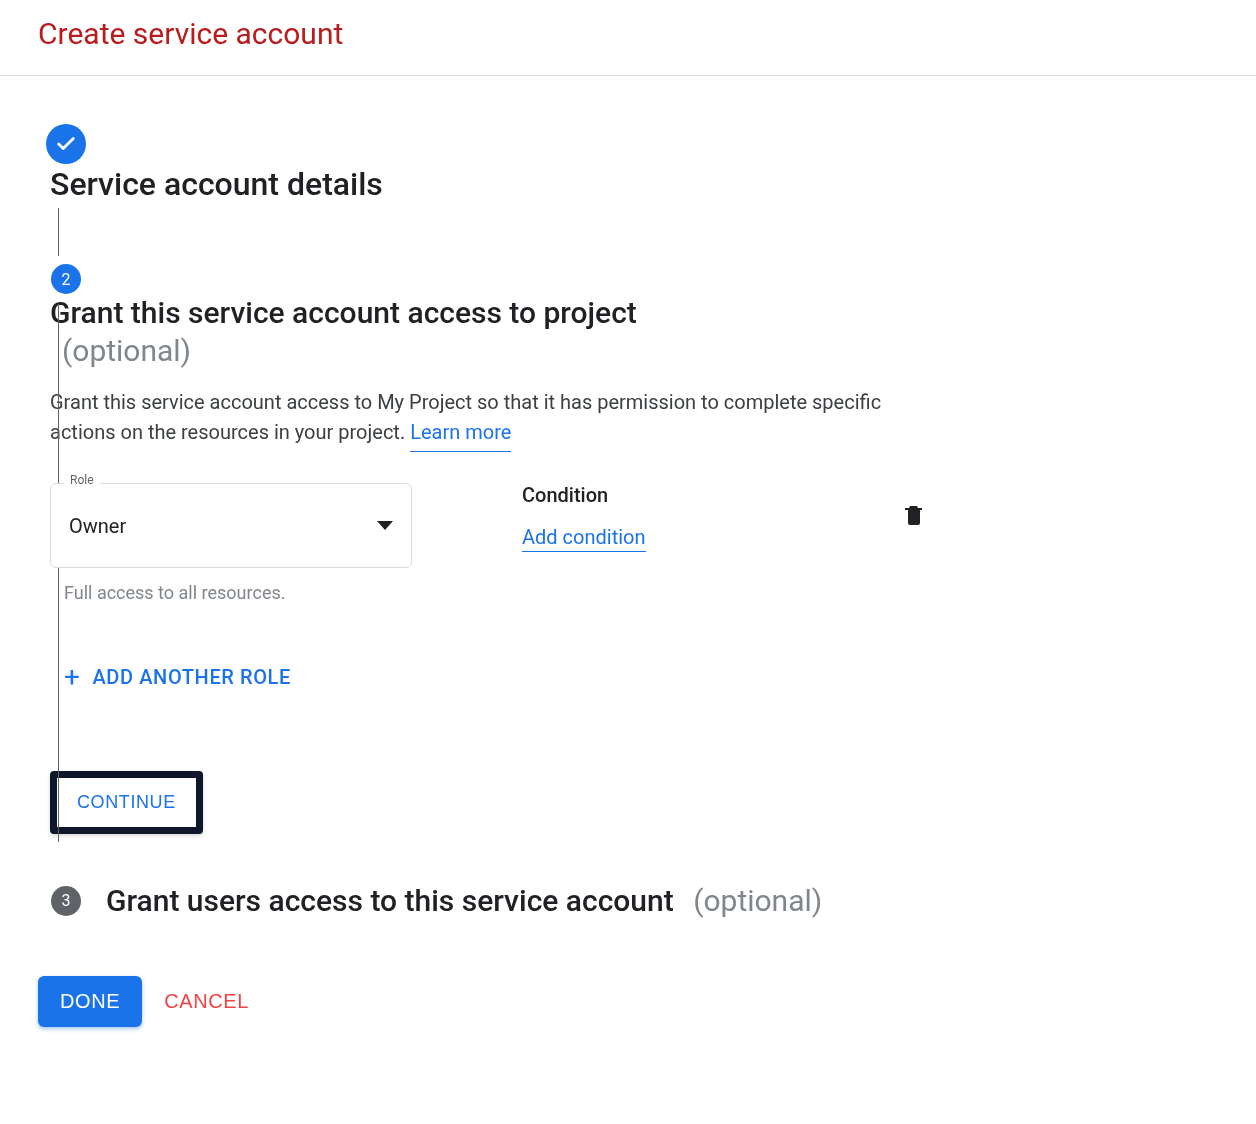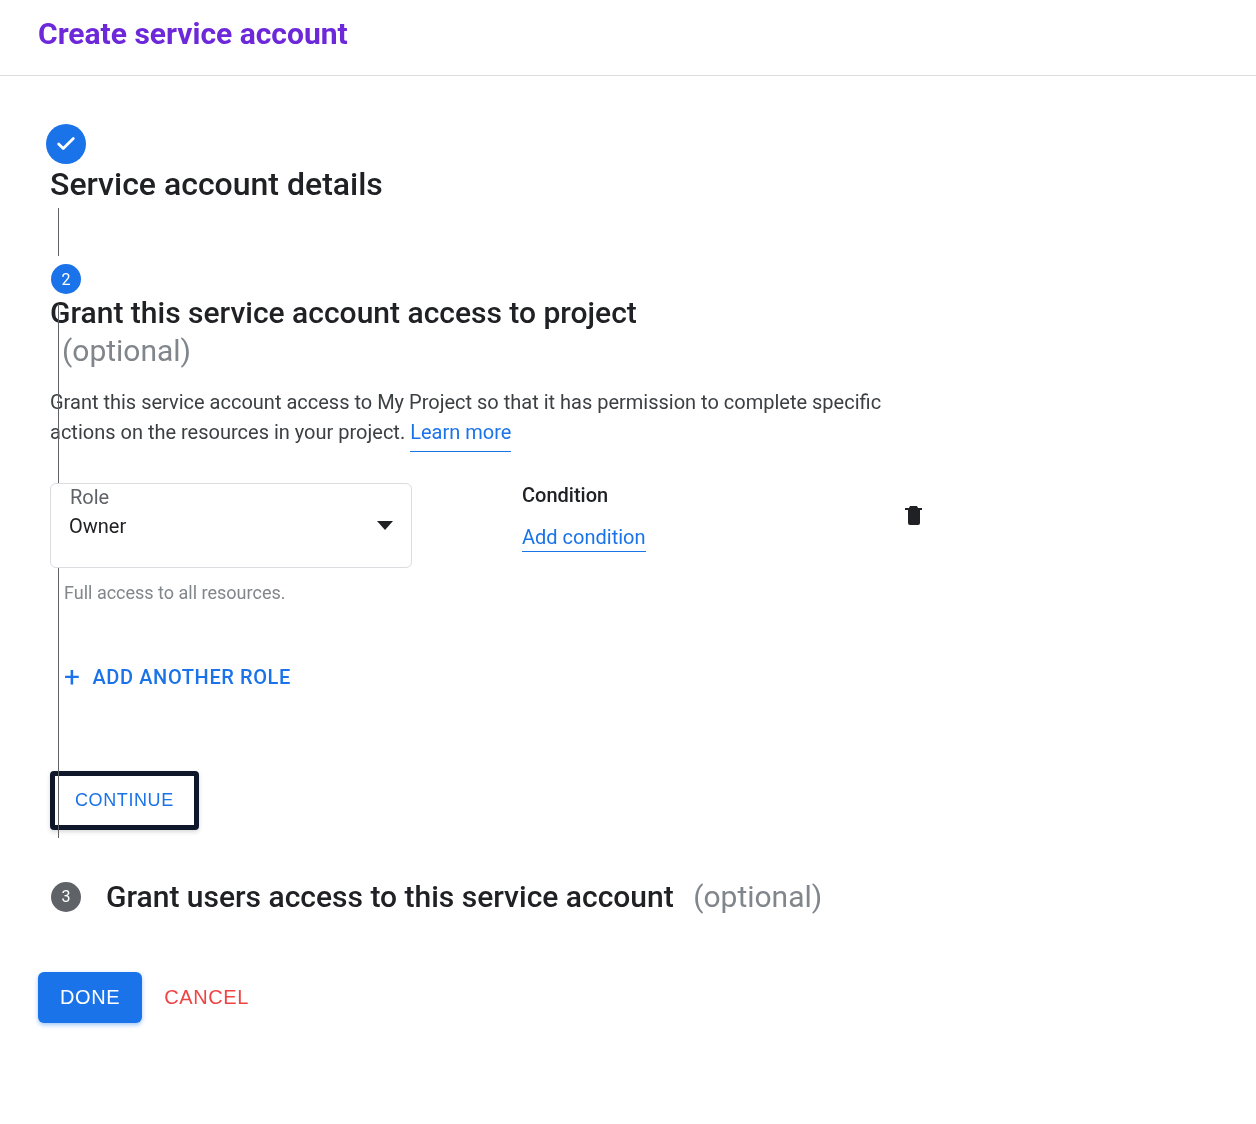--- a/index.html
+++ b/index.html
@@ -8,22 +8,22 @@
     background: #fff;
     color: #202124;
     width: 1256px;
   }
   .header {
     padding: 16px 38px 24px;
     border-bottom: 1px solid #dadce0;
   }
   .header-title {
     font-size: 30px;
-    font-weight: 700;
-    color: #6d28d9;
+    font-weight: 400;
+    color: #b91c1c;
   }
   .content {
     padding: 48px 38px 40px;
   }
   .step {
     display: flex;
     align-items: flex-start;
     position: relative;
     flex-direction: column;
   }
@@ -97,23 +97,22 @@
   .delete-col { display:flex; align-items:center; margin-top: 18px; }
   .field-wrap {
     position: relative;
   }
   .field-label {
     position: absolute;
     top: -10px;
     left: 14px;
     background: #fff;
     padding: 0 6px;
-    font-size: 20px;
+    font-size: 12px;
     color: #5f6368;
-    margin-top: 12px;
   }
   .select-box {
     width: 362px;
     height: 85px;
     border: 1px solid #dadce0;
     border-radius: 6px;
     display: flex;
     align-items: center;
     justify-content: space-between;
     padding: 0 18px;
@@ -159,21 +158,21 @@
     letter-spacing: 0.6px;
     margin-top: 60px;
     margin-left: 14px;
     cursor: pointer;
   }
   .add-role-btn .plus { font-size: 28px; font-weight: 400; line-height: 1; }
   .continue-btn {
     display: inline-block;
     margin-top: 80px;
     padding: 14px 20px;
-    border: 5px solid #0f172a;
+    border: 7px solid #0f172a;
     border-radius: 4px;
     font-size: 18px;
     font-weight: 500;
     letter-spacing: 0.6px;
     color: #1a73e8;
     background: #fff;
     box-shadow: 0 2px 4px rgba(60,64,67,0.2);
     cursor: pointer;
   }
   .step3-row {

